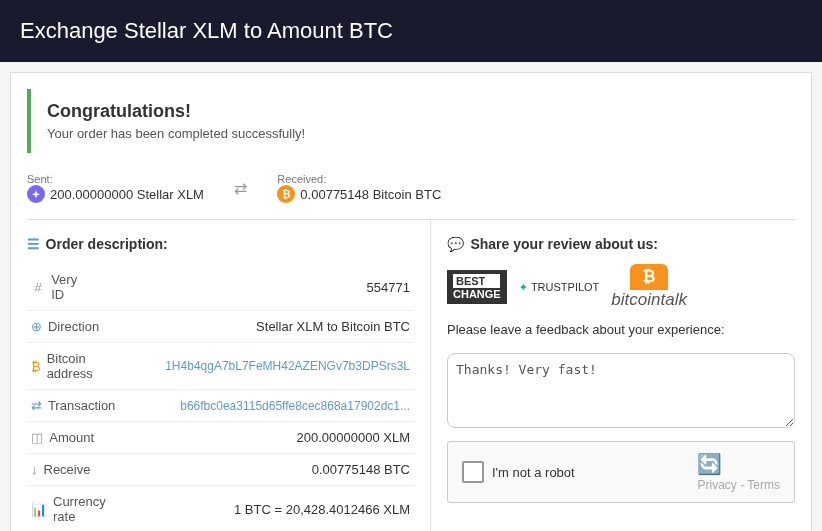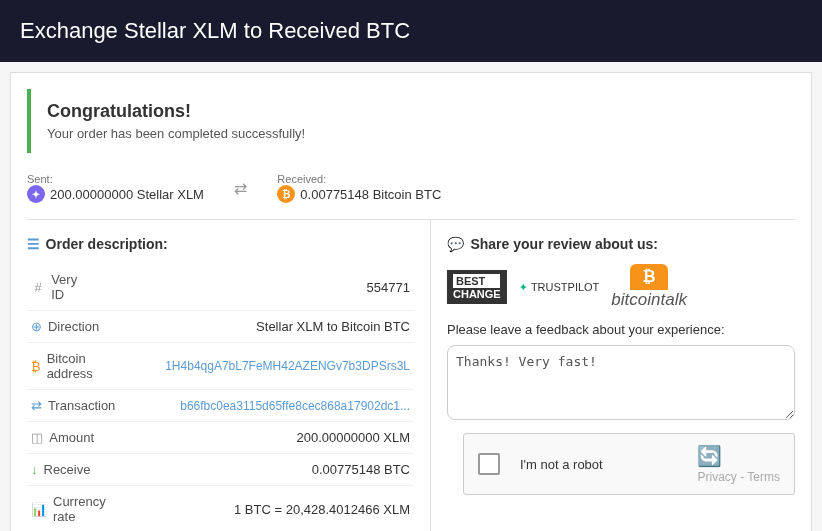--- a/index.html
+++ b/index.html
@@ -188,44 +188,43 @@
       display: flex;
       align-items: center;
       gap: 3px;
       font-size: 11px;
       color: #333;
     }
 
     .feedback-label {
       font-size: 13px;
       color: #333;
-      margin-bottom: 8px;
+      margin-bottom: 16px;
     }
 
     .feedback-textarea {
       width: 100%;
       height: 75px;
       border: 1px solid #ccc;
       border-radius: 8px;
       padding: 8px;
       font-size: 13px;
       resize: vertical;
       color: #555;
     }
 
     .captcha-box {
       border: 1px solid #ccc;
       border-radius: 3px;
       padding: 10px 14px;
       margin-top: 10px;
       display: flex;
       align-items: center;
-      gap: 20px;
+      gap: 8px;
       background: #f9f9f9;
-      margin-left: 16px;
     }
 
     .captcha-checkbox {
       width: 22px;
       height: 22px;
       border: 2px solid #999;
       border-radius: 2px;
       background: white;
     }
 
@@ -241,21 +240,21 @@
       text-align: right;
       margin-top: 2px;
     }
 
     table { border-collapse: collapse; }
   </style>
 </head>
 <body>
 
 <div class="header">
-  <span>Exchange Stellar XLM to Received BTC</span>
+  <span>Exchange Stellar XLM to Amount BTC</span>
 </div>
 
 <div class="main-content">
 
   <div class="success-banner">
     <h2>Congratulations!</h2>
     <p>Your order has been completed successfully!</p>
   </div>
 
   <div class="sent-received">

